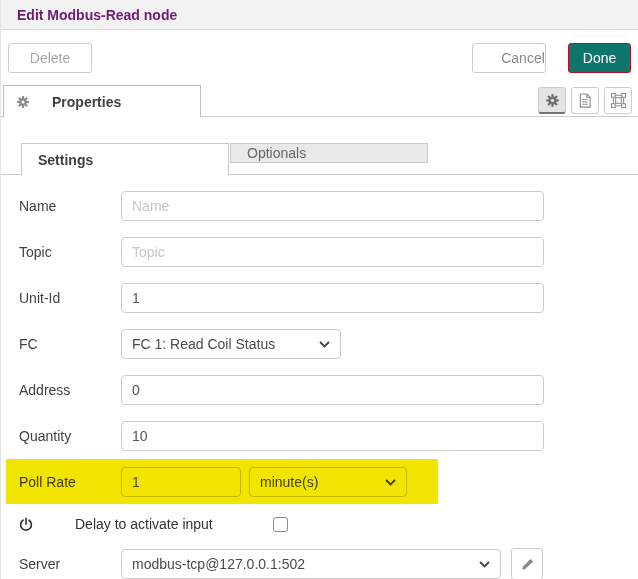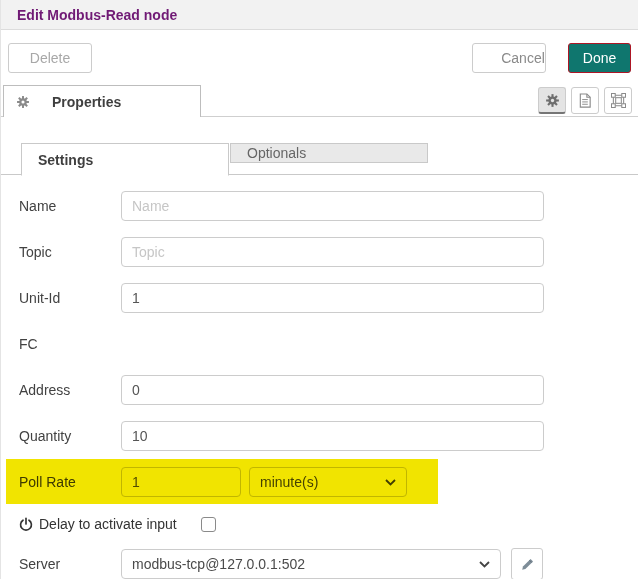--- a/index.html
+++ b/index.html
@@ -50,21 +50,21 @@
             align-items:center; padding:0 10px; color:#4a4a4a; cursor:pointer; position:relative; }
   .selbox .chev { margin-left:auto; display:flex; }
   .sel-fc { width:220px; }
   .sel-unit { width:158px; }
   .sel-server { width:380px; }
   .poll-input { width:120px; margin-right:8px; }
 
   .hl { position:absolute; left:-13px; top:-8px; width:432px; height:45px;
         mix-blend-mode:multiply; pointer-events:none; z-index:3; }
 
-  .delay-row { height:22px; margin-bottom:14px; display:flex; align-items:center; }
+  .delay-row { height:22px; margin-bottom:14px; display:flex; align-items:center;gap:36px; }
   .delay-label { color:#333; margin-left:6px; }
   .checkbox { width:15px; height:15px; border:1px solid #8a8a8a; border-radius:3px; background:#fff;
               margin-left:24px; cursor:pointer; }
 
   .pencil-btn { width:32px; height:32px; margin-left:10px; }
 
   svg { display:block; }
 </style>
 </head>
 <body>
@@ -155,20 +155,28 @@
       <input class="tinput" type="text" placeholder="Topic" style="">
     </div>
 
     <div class="frow">
       <span class="flabel">Unit-Id</span>
       <input class="tinput" type="text" value="1" style="">
     </div>
 
     <div class="frow">
       <span class="flabel">FC</span>
+      <div class="selbox sel-fc">
+        <span>FC 1: Read Coil Status</span>
+        <span class="chev">
+          <svg width="11" height="7" viewBox="0 0 11 7">
+              <path d="M1 1l4.5 4.5L10 1" stroke="#444" stroke-width="1.8" fill="none"></path>
+            </svg>
+        </span>
+      </div>
     </div>
 
     <div class="frow">
       <span class="flabel">Address</span>
       <input class="tinput" type="text" value="0" style="">
     </div>
 
     <div class="frow">
       <span class="flabel">Quantity</span>
       <input class="tinput" type="text" value="10" style="">

